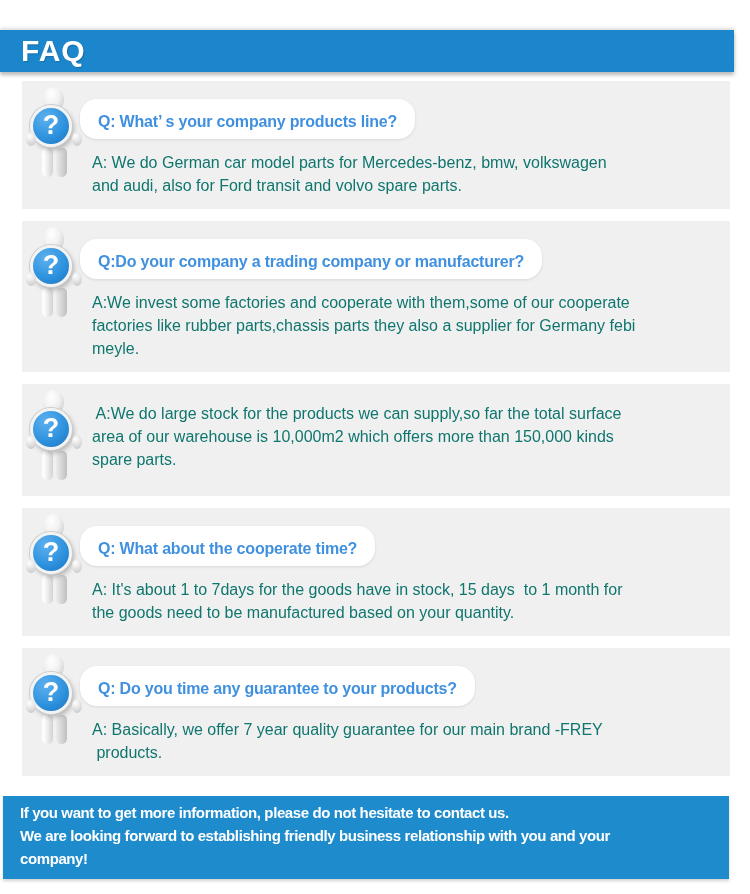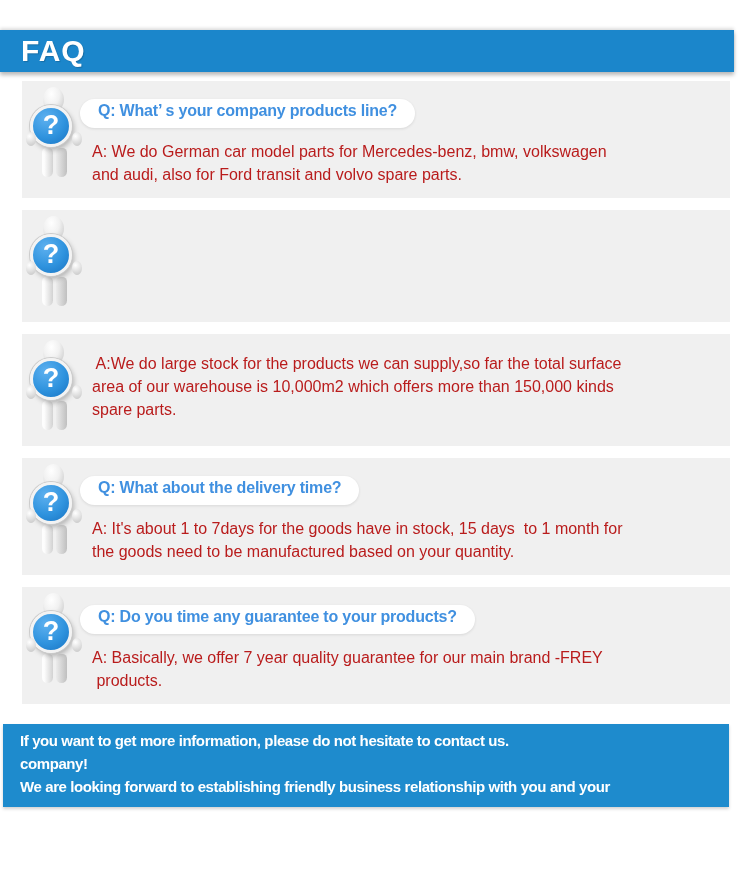--- a/index.html
+++ b/index.html
@@ -80,32 +80,32 @@
     padding-bottom: 2px;
   }
 
   
   .qa { flex: 1; min-width: 0; }
   .bubble {
     display: inline-block;
     margin-top: 12px;
     background: #ffffff;
     border-radius: 17px;
-    padding: 3px 18px 8px 18px;
+    padding: 14px 18px 8px 18px;
     font-size: 16px;
     font-weight: bold;
     color: #4090e0;
     letter-spacing: -0.2px;
     box-shadow: 0 1px 3px rgba(0,0,0,0.10);
     white-space: nowrap;
   }
   .answer {
     margin: 12px 0 0 12px;
     font-size: 16px;
-    color: #b91c1c;
+    color: #0f766e;
     line-height: 23px;
     white-space: pre;
     letter-spacing: 0;
   }
 
   
   .footer {
     margin: 20px 0 0 3px;
     width: 726px;
     background: #1e8bcd;
@@ -156,20 +156,26 @@
         <div class="fig-shoulder"></div>
         <div class="fig-head"></div>
         <div class="fig-leg leg-l"></div>
         <div class="fig-leg leg-r"></div>
         <div class="fig-circle">
             <span>?</span>
           </div>
         <div class="fig-hand hand-l"></div>
         <div class="fig-hand hand-r"></div>
       </div>
+      <div class="qa">
+        <div class="bubble"><span>Q:Do your company a trading company or manufacturer?</span></div>
+        <div class="answer">A:We invest some factories and cooperate with them,some of our cooperate
+factories like rubber parts,chassis parts they also a supplier for Germany febi
+meyle.</div>
+      </div>
     </section>
 
     <section class="faq-block">
       <div class="figurine">
         <div class="fig-shoulder"></div>
         <div class="fig-head"></div>
         <div class="fig-leg leg-l"></div>
         <div class="fig-leg leg-r"></div>
         <div class="fig-circle">
             <span>?</span>
@@ -190,21 +196,21 @@
         <div class="fig-head"></div>
         <div class="fig-leg leg-l"></div>
         <div class="fig-leg leg-r"></div>
         <div class="fig-circle">
             <span>?</span>
           </div>
         <div class="fig-hand hand-l"></div>
         <div class="fig-hand hand-r"></div>
       </div>
       <div class="qa">
-        <div class="bubble"><span>Q: What about the delivery time?</span></div>
+        <div class="bubble"><span>Q: What about the cooperate time?</span></div>
         <div class="answer">A: It's about 1 to 7days for the goods have in stock, 15 days  to 1 month for
 the goods need to be manufactured based on your quantity.</div>
       </div>
     </section>
 
     <section class="faq-block">
       <div class="figurine">
         <div class="fig-shoulder"></div>
         <div class="fig-head"></div>
         <div class="fig-leg leg-l"></div>
@@ -219,17 +225,17 @@
         <div class="bubble"><span>Q: Do you time any guarantee to your products?</span></div>
         <div class="answer">A: Basically, we offer 7 year quality guarantee for our main brand -FREY
  products.</div>
       </div>
     </section>
 
   </div>
 
   <div class="footer">
     <div class="footer-line">If you want to get more information, please do not hesitate to contact us.</div>
+    <div class="footer-line">We are looking forward to establishing friendly business relationship with you and your</div>
     <div class="footer-line">company!</div>
-    <div class="footer-line">We are looking forward to establishing friendly business relationship with you and your</div>
   </div>
 
 </div>
 
 </body></html>

